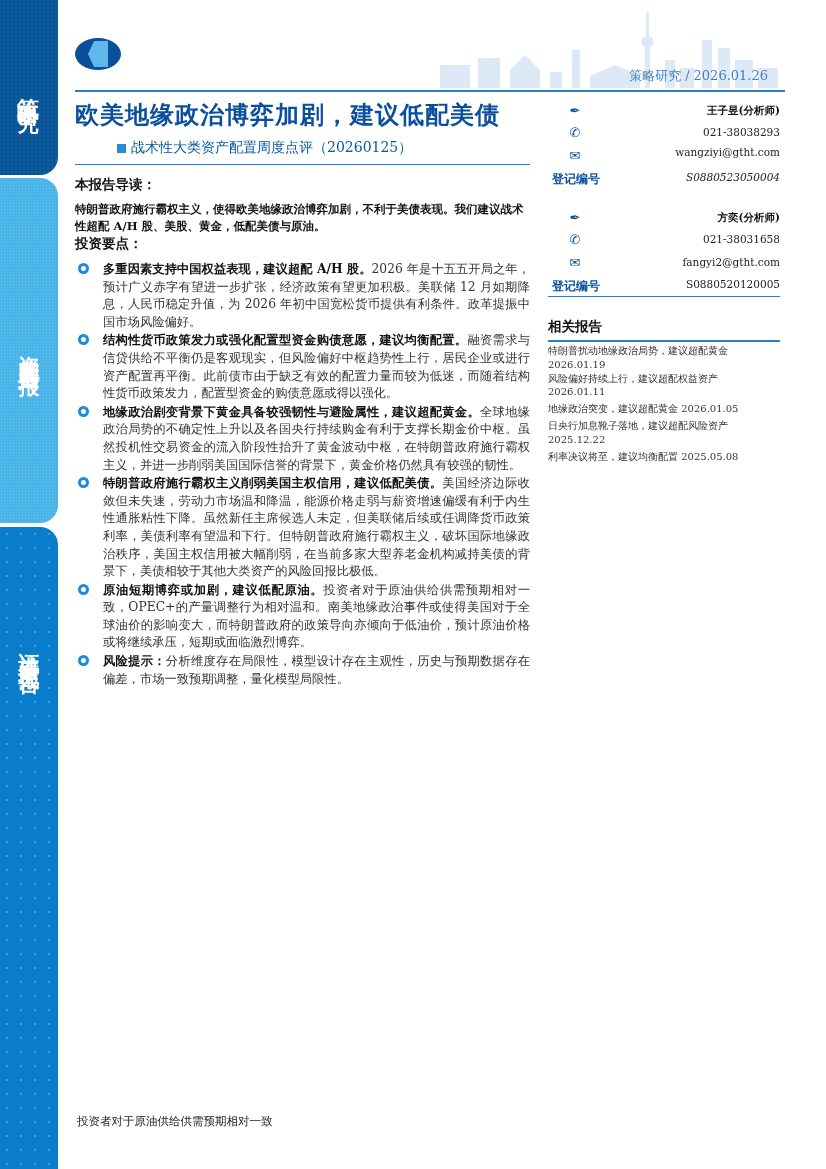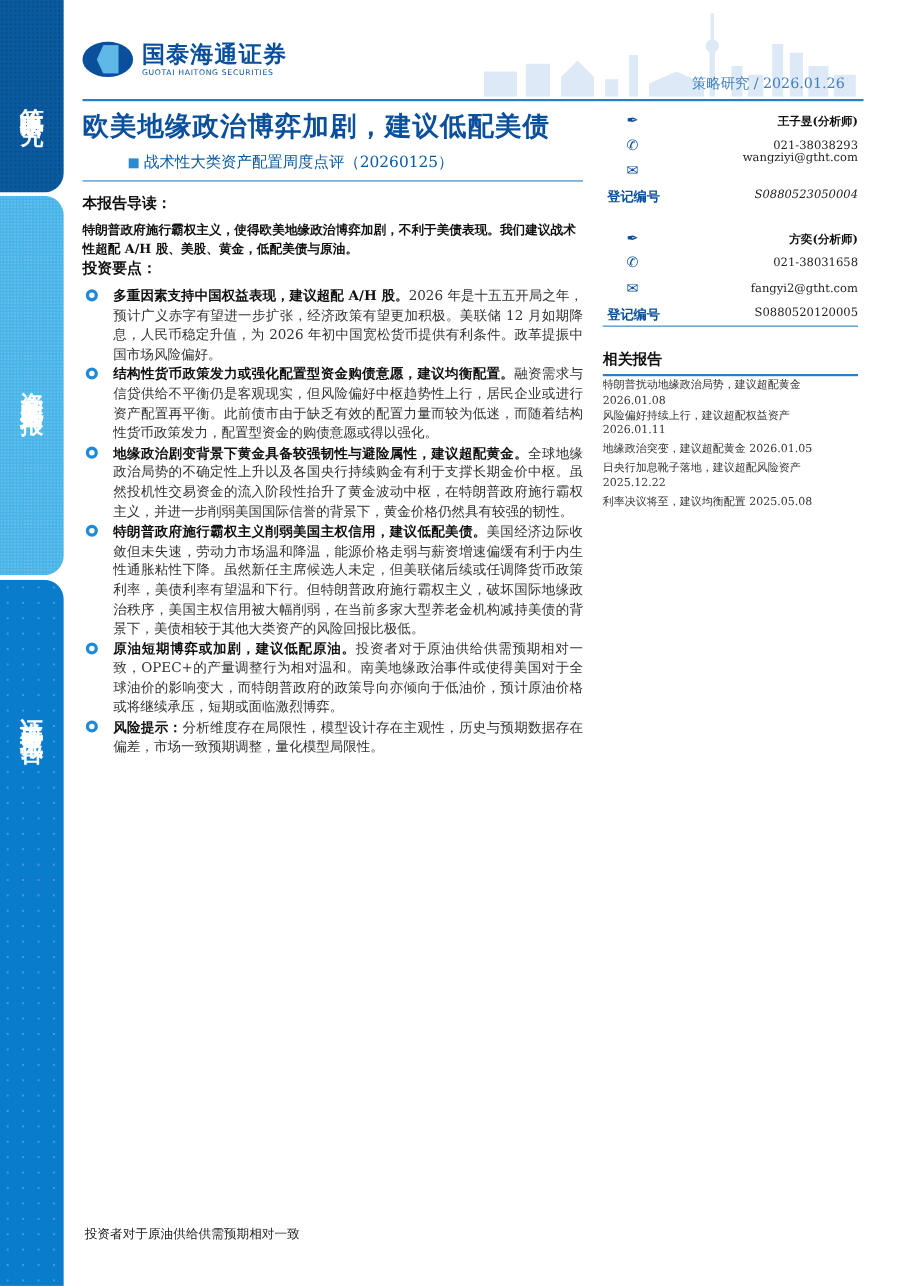--- a/index.html
+++ b/index.html
@@ -73,24 +73,20 @@
 </div>
 <div class="side-tab tab-3">
   <span class="vtext">证券研究报告</span>
 </div>
 
 <div class="logo">
   <div class="logo-mark">
     <div class="outer"></div>
     <div class="inner"></div>
   </div>
-  <div class="logo-text">
-    <div class="logo-cn">国泰海通证券</div>
-    <div class="logo-en">GUOTAI HAITONG SECURITIES</div>
-  </div>
 </div>
 
 <svg class="skyline" viewBox="0 0 345 78" preserveAspectRatio="none">
   <g fill="#9fc3e6">
     <rect x="0" y="55" width="30" height="23"></rect>
     <rect x="38" y="48" width="22" height="30"></rect>
     <path d="M70 78 L70 60 L85 45 L100 60 L100 78 Z"></path>
     <rect x="110" y="62" width="12" height="16"></rect>
     <rect x="132" y="40" width="8" height="38"></rect>
     <path d="M150 78 L150 66 L175 55 L200 66 L200 78 Z"></path>
@@ -150,42 +146,42 @@
     </li>
   </ul>
 </div>
 
 <div class="analyst" style="top:104px;">
   <span class="icon" style="top:0;">✒</span>
   <span class="val name" style="top:0;">王子昱(分析师)</span>
   <span class="icon" style="top:22px;">✆</span>
   <span class="val" style="top:22px;">021-38038293</span>
   <span class="icon" style="top:45px;">✉</span>
-  <a class="val" style="top:33px; text-decoration:none; color:#222;">wangziyi@gtht.com</a>
+  <a class="val" style="top:42px; text-decoration:none; color:#222;">wangziyi@gtht.com</a>
   <span class="reg-label" style="top:67px;">登记编号</span>
   <span class="val" style="top:67px;font-style:italic;">S0880523050004</span>
 </div>
 
 <div class="analyst" style="top:211px;">
   <span class="icon" style="top:0;">✒</span>
   <span class="val name" style="top:0;">方奕(分析师)</span>
   <span class="icon" style="top:22px;">✆</span>
   <span class="val" style="top:22px;">021-38031658</span>
   <span class="icon" style="top:45px;">✉</span>
   <a class="val" style="top:45px; text-decoration:none; color:#222;">fangyi2@gtht.com</a>
   <span class="reg-label" style="top:67px;">登记编号</span>
   <span class="val" style="top:67px;">S0880520120005</span>
 </div>
 <div class="analyst-rule"></div>
 
 <div class="related">
   <div class="related-title">相关报告</div>
   <div class="related-item">
     <div>特朗普扰动地缘政治局势，建议超配黄金</div>
-    <div>2026.01.08</div>
+    <div>2026.01.19</div>
   </div>
   <div class="related-item">
     <div>风险偏好持续上行，建议超配权益资产</div>
     <div>2026.01.11</div>
   </div>
   <div class="related-item" style="margin-top:3px;">
     <span>地缘政治突变，建议超配黄金</span>&nbsp;<span>2026.01.05</span>
   </div>
   <div class="related-item" style="margin-top:3px;">
     <div>日央行加息靴子落地，建议超配风险资产</div>

